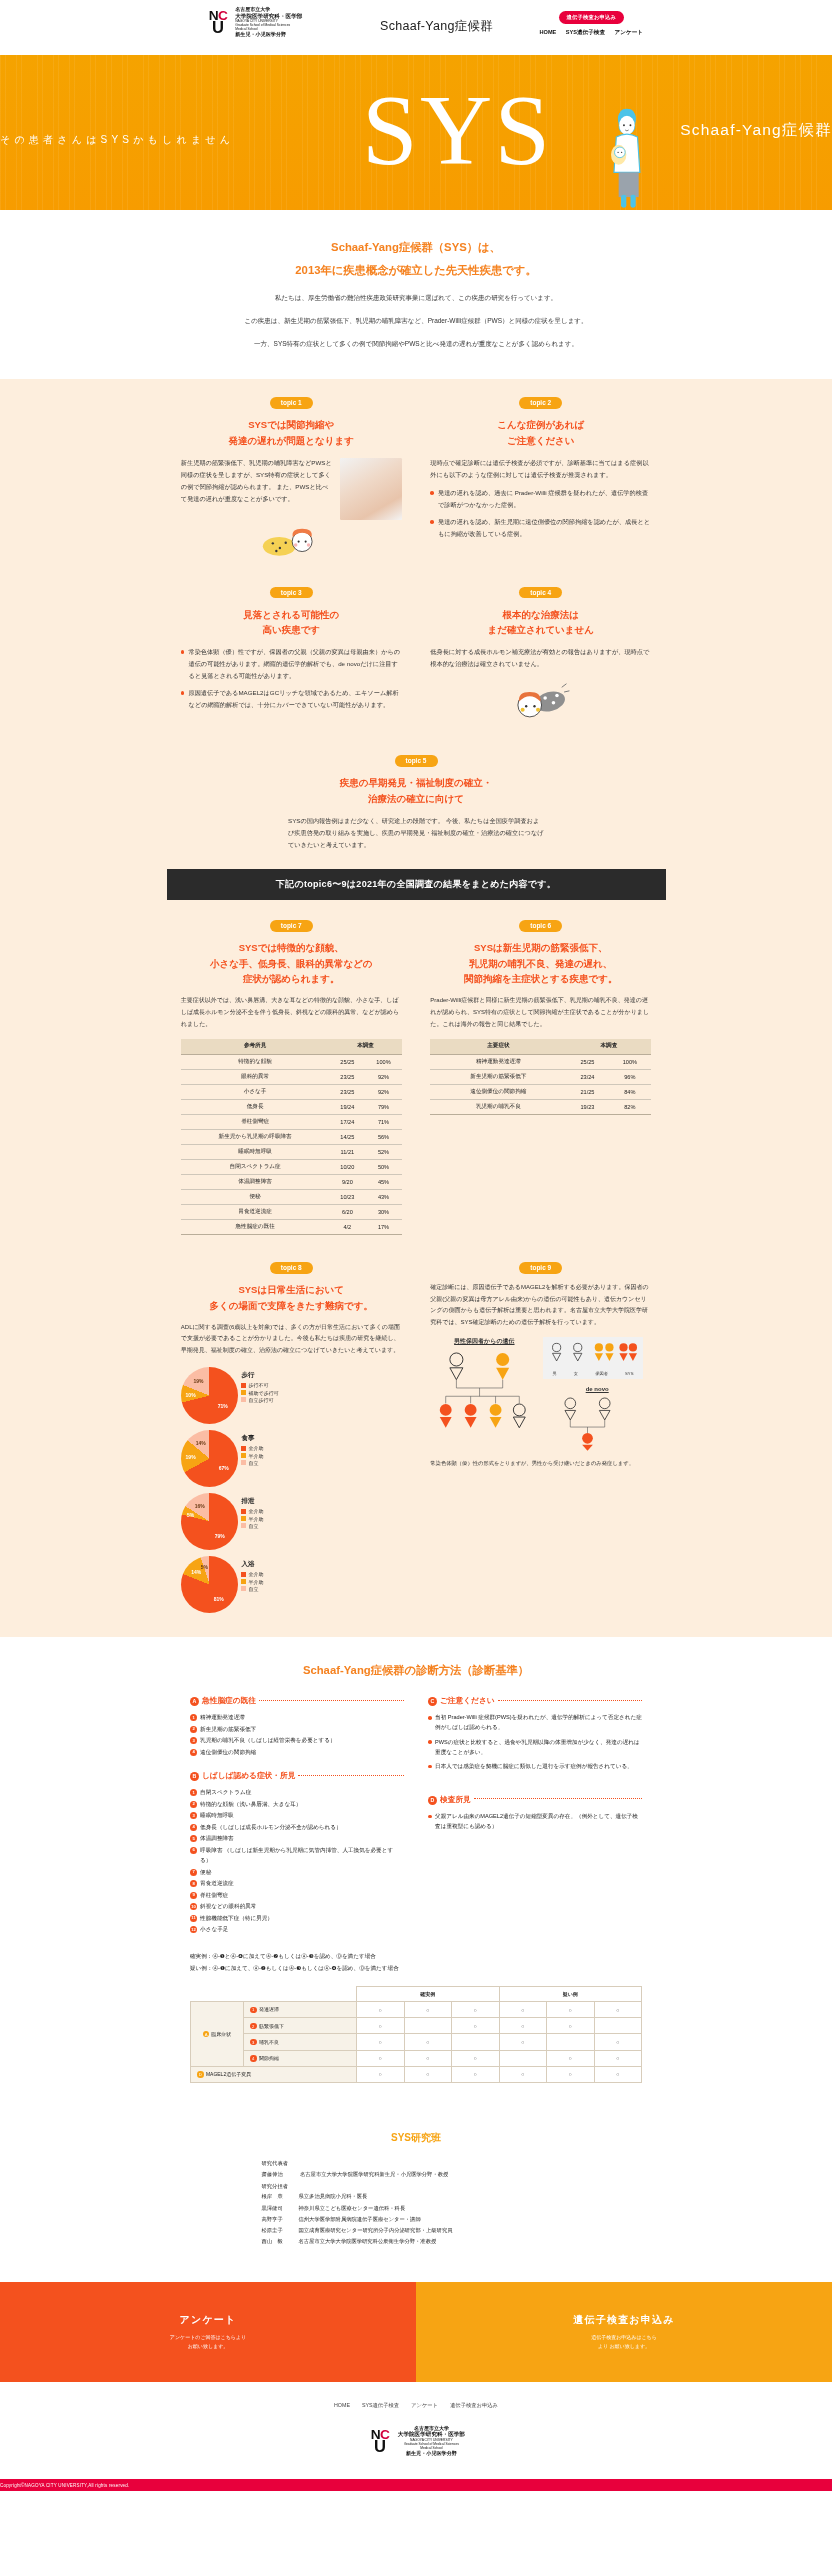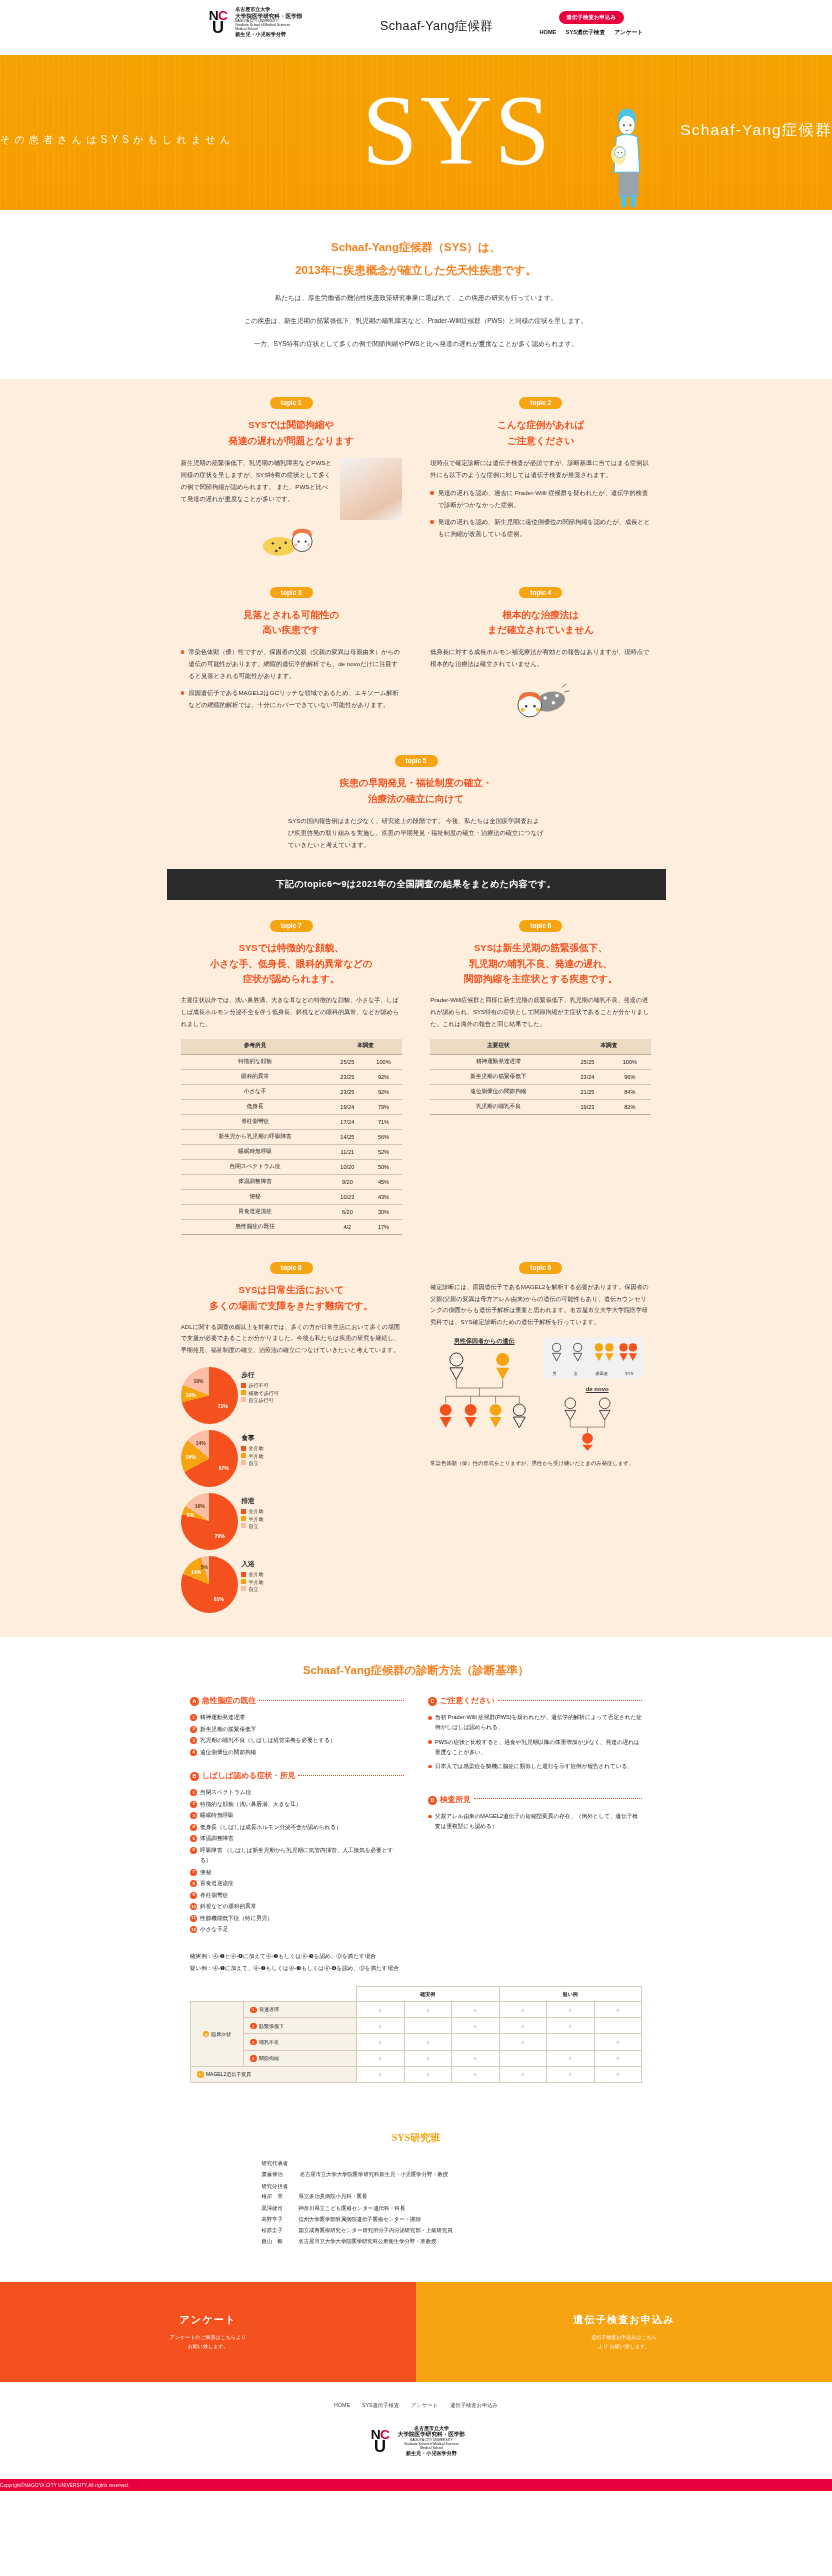--- a/index.html
+++ b/index.html
@@ -133,21 +133,21 @@
   .crit { width:452px; margin: 15.5px auto 0; font-size:5.6px; line-height:2; color:#222;}
 
   
   table.crt { width:452px; margin: 12px auto 0; border-collapse:collapse; font-size:5px;}
   table.crt th, table.crt td { border:0.6px solid #d8cdbb; padding:4.2px 2.4px; text-align:center; color:#222;}
   table.crt th.group { background:#fff; border:none; font-weight:700;}
   table.crt td.rowhdr { background:#f7f2e8; text-align:left; padding-left:6px; font-weight:400;}
   table.crt td.side { background:#f7f2e8; width:53px; }
 
   
-  .team { background:#fff; padding: 30px 12px 33px; font-family: Liberation Serif, serif; }
+  .team { background:#fff; padding: 30px 12px 33px; }
   .team h2 { text-align:center; color:#f7a413; font-size:10px; font-weight:700; margin-bottom:15.5px;}
   .team-list { width: 309px; margin:0 auto; }
   .team-list .role { font-size:5.3px; color:#222; margin:4.8px 0 3.6px; }
   .team-list .mem { font-size:5.3px; color:#222; margin-bottom:4.2px; }
   .team-list .mem .nm { display:inline-block; width:37px; }
 
   
   .cta { display:flex; height: 100px; }
   .cta-l { flex:1; background:#f4511e; color:#fff; display:flex; flex-direction:column;
            align-items:center; justify-content:center; }

